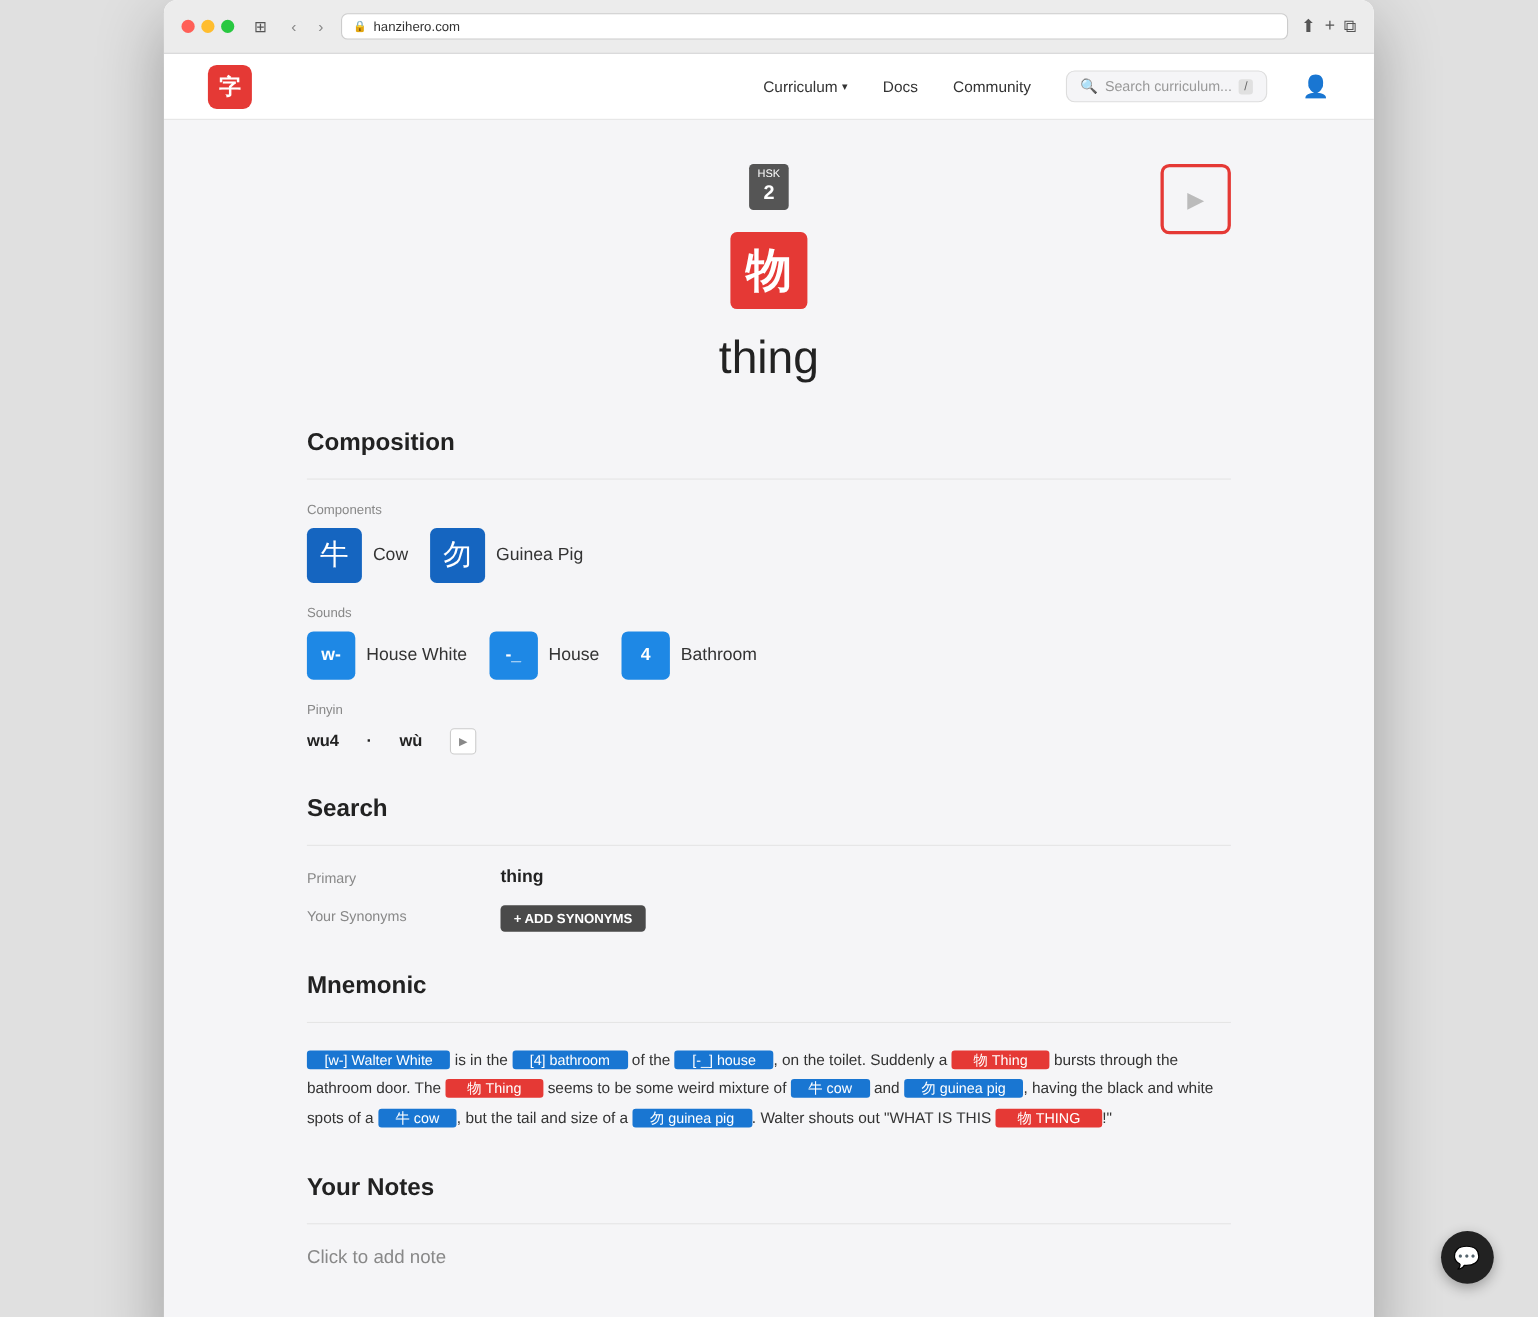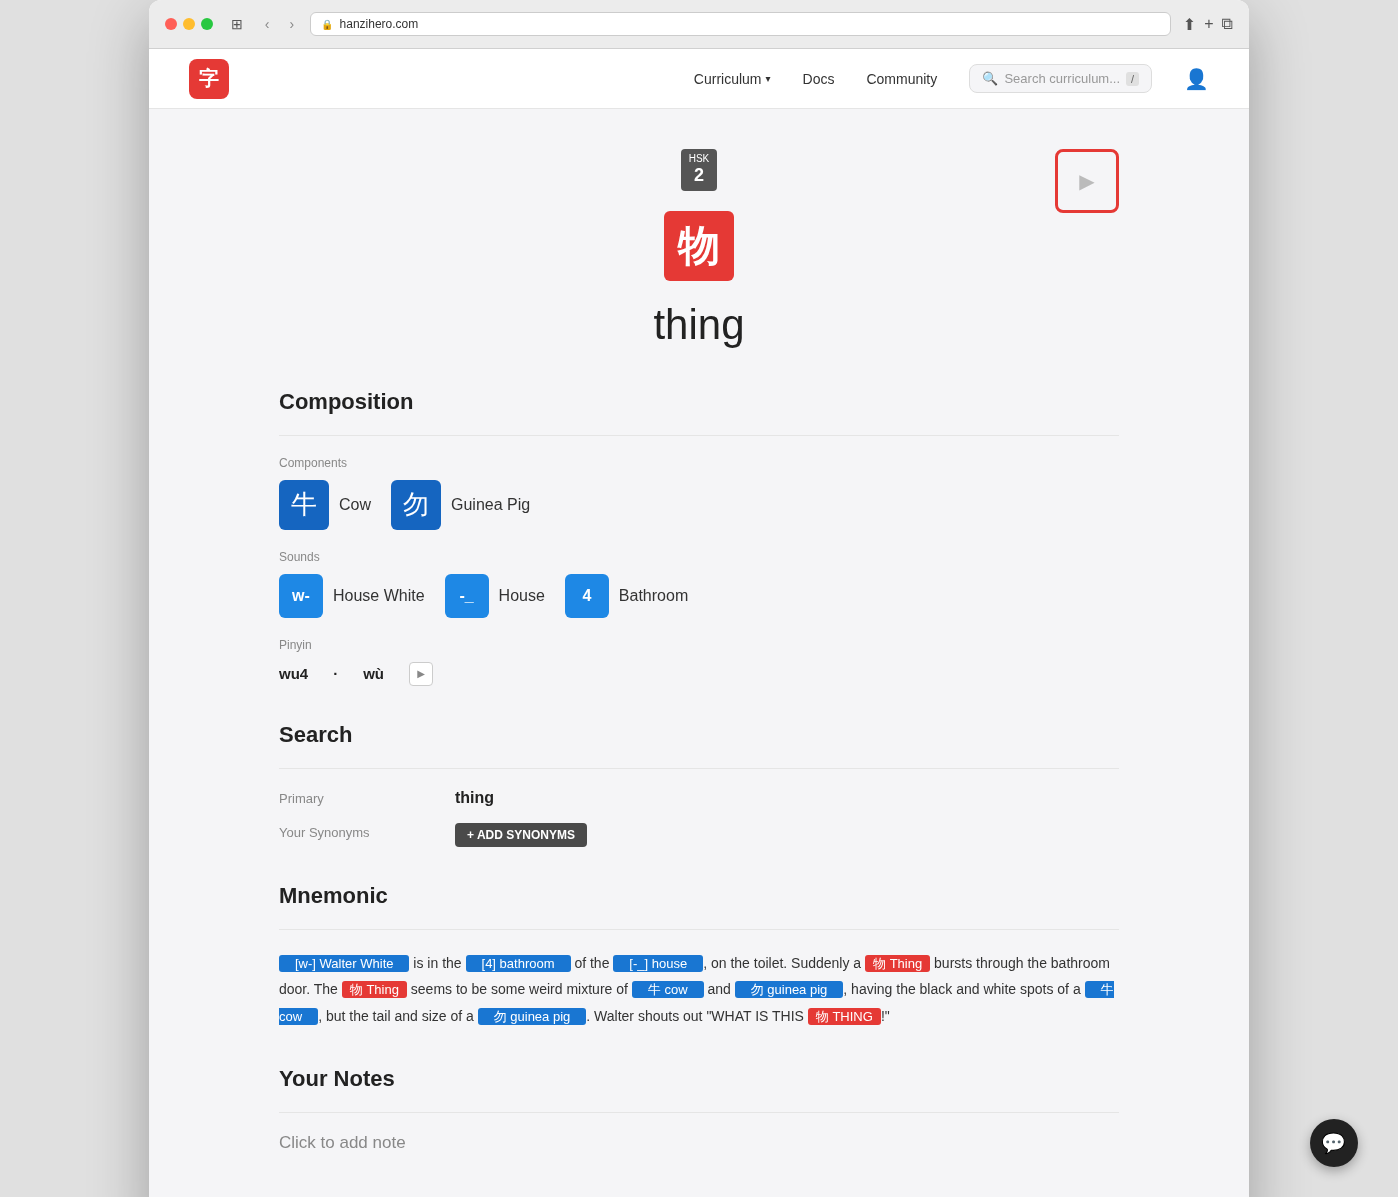--- a/index.html
+++ b/index.html
@@ -260,21 +260,21 @@
       background: #1976d2;
       color: #fff;
       border-radius: 3px;
       padding: 1px 16px;
       font-size: 13px;
     }
     .highlight-red {
       background: #e53935;
       color: #fff;
       border-radius: 3px;
-      padding: 1px 8px;
+      padding: 1px 20px;
       font-size: 13px;
     }
     
     .notes-click {
       font-size: 17px;
       color: #888;
       cursor: pointer;
     }
     
     .chat-fab {

